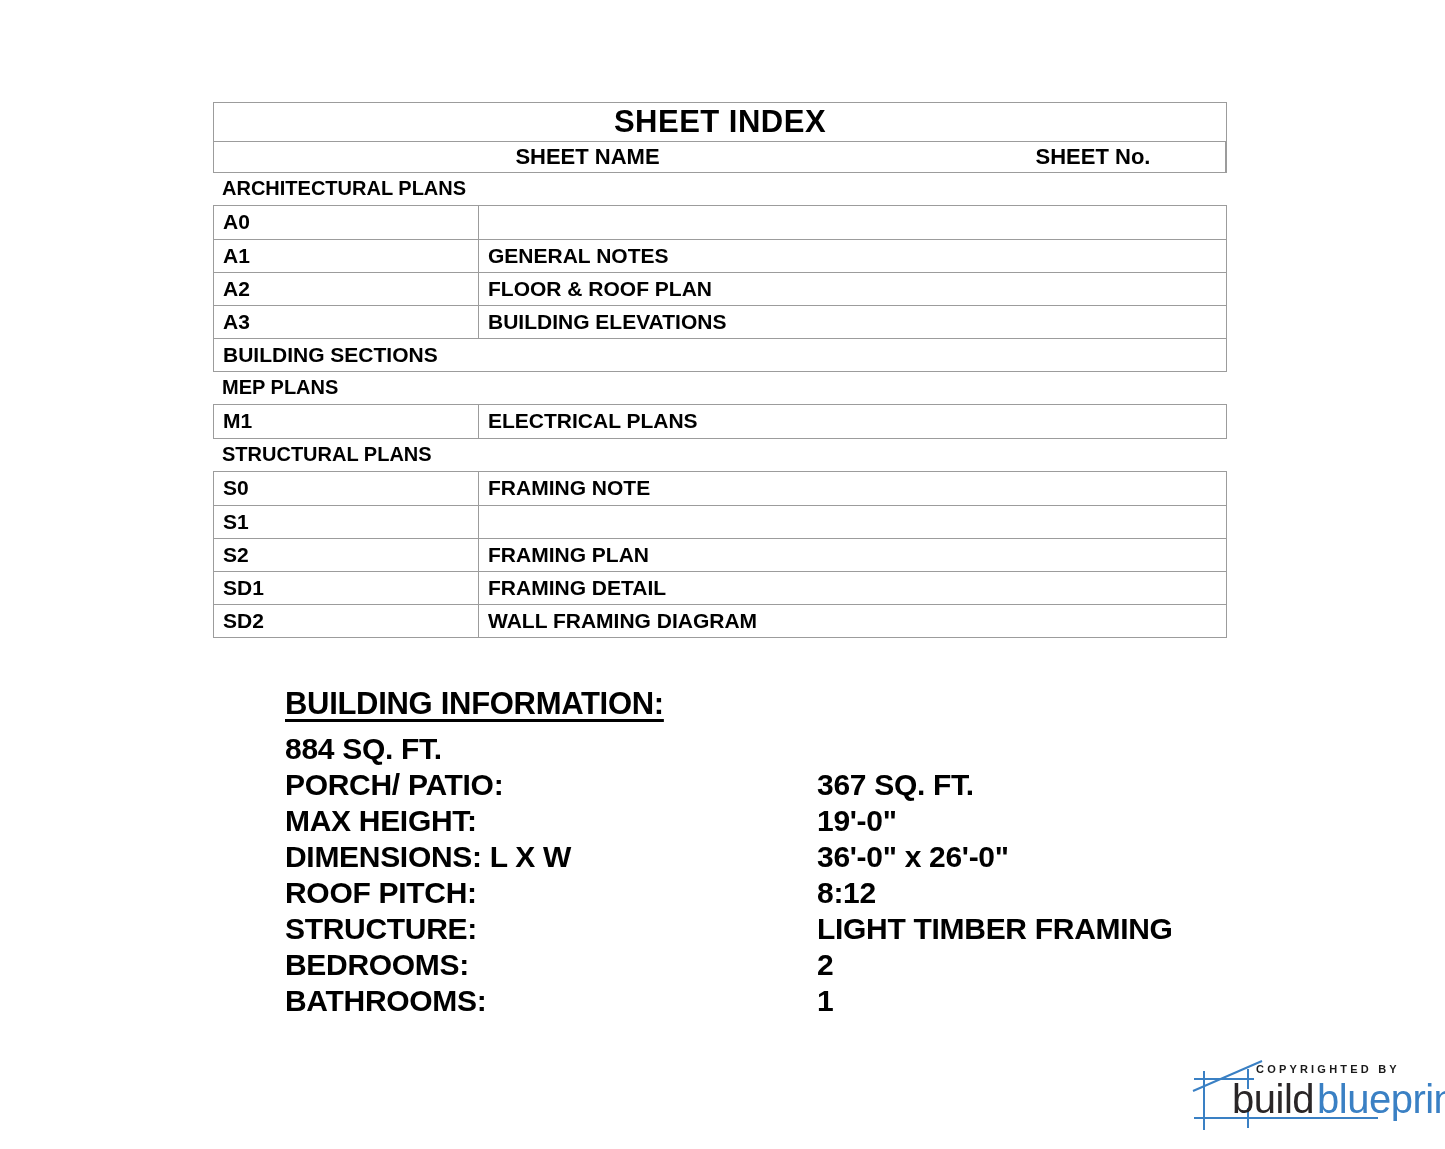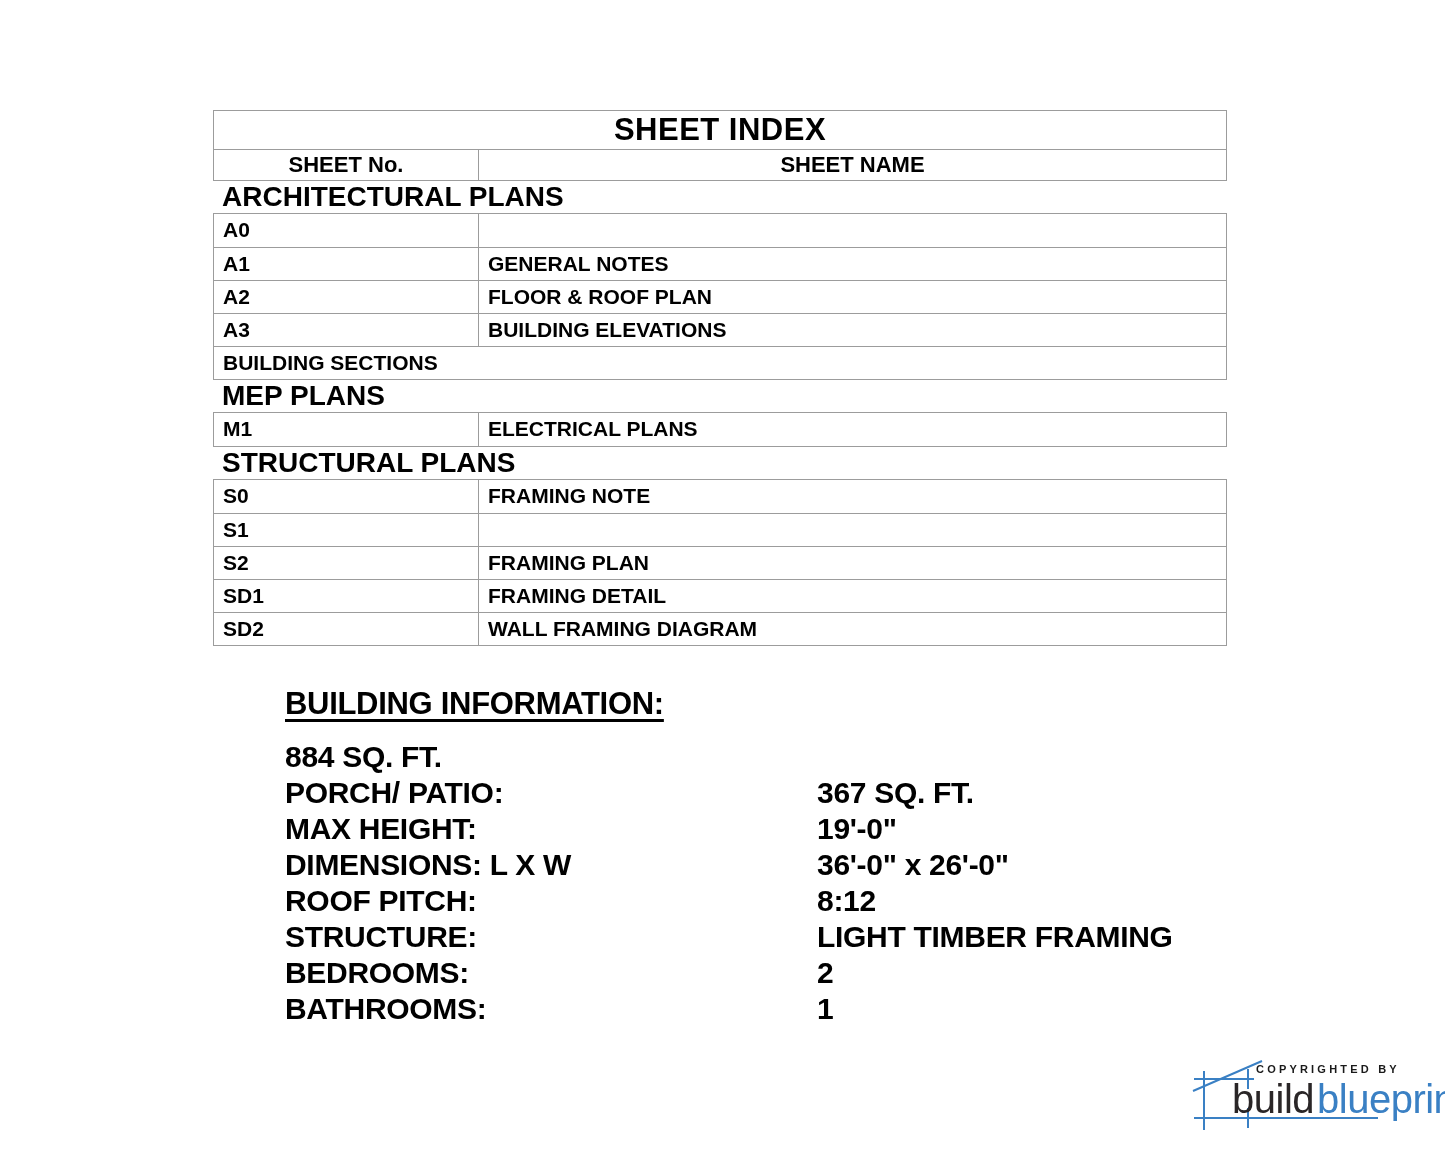--- a/index.html
+++ b/index.html
@@ -1,38 +1,38 @@
 <!DOCTYPE html>
 <html><head>
 <meta charset="utf-8">
 <style>
   * { margin:0; padding:0; box-sizing:border-box; }
   html,body { background:#ffffff; }
   body {
     width:1445px; height:1149px; position:relative; overflow:hidden;
     font-family:"Liberation Sans", sans-serif; color:#000;
   }
-  .sheet-table { position:absolute; left:213px; top:110px; width:1014px; }
+  .sheet-table { position:absolute; left:213px; top:102px; width:1014px; }
   .box { border:1.5px solid #9c9c9c; background:#fff; }
   .title-row { height:40px; display:flex; align-items:center; justify-content:center; }
   .table-title { font-size:31px; font-weight:bold; letter-spacing:0.5px; }
   .header-row { margin-top:-1.5px; display:flex; height:32px; }
   .cell { display:flex; align-items:center; padding:0 9px; font-size:21px; font-weight:bold; overflow:hidden; white-space:nowrap; }
   .cell.no { width:265px; flex:none; border-right:1.5px solid #9c9c9c; }
   .cell.name { flex:1; }
   .cell.hdr { justify-content:center; font-size:22px; }
-  .section-heading { height:32px; display:flex; align-items:center; padding-left:9px; font-size:28px; font-weight:bold; }
+  .section-heading { height:32px; display:flex; align-items:center; padding-left:9px; font-size:20px; font-weight:bold; }
   .trow { display:flex; height:33px;text-align:center; }
   .trow + .trow { border-top:1.5px solid #9c9c9c; }
 
   .building-info { position:absolute; left:285px; top:686px; width:960px; }
   .bi-title {
     display:inline-block; font-size:31px; font-weight:bold; letter-spacing:-0.3px;
     text-decoration:underline; text-decoration-thickness:3px; text-underline-offset:5px;
-    margin-bottom:17px;
+    margin-bottom:9px;
   }
   .bi-row { display:flex; align-items:center; height:36px; }
   .bi-label { width:532px; flex:none; font-size:30px; font-weight:bold; letter-spacing:-0.3px; white-space:nowrap; }
   .bi-value { font-size:30px; font-weight:bold; letter-spacing:-0.3px; white-space:nowrap; }
 
   .logo { position:absolute; left:1192px; top:1058px; width:248px; height:80px; }
   .logo svg { position:absolute; left:0; top:0; }
   .copyright {
     position:absolute; left:64px; top:5px; font-size:11px; font-weight:bold;
     letter-spacing:3.2px; color:#1a1a1a; white-space:nowrap;
@@ -44,22 +44,22 @@
 </head>
 <body>
 
 <div class="page">
 
   <div class="sheet-table">
     <div class="box title-row">
       <div class="table-title">SHEET INDEX</div>
     </div>
     <div class="box header-row">
+      <div class="cell name hdr">SHEET NAME</div>
       <div class="cell no hdr">SHEET No.</div>
-      <div class="cell name hdr">SHEET NAME</div>
     </div>
 
     <div class="section-heading">ARCHITECTURAL PLANS</div>
     <div class="box group">
       <div class="trow">
         <div class="cell no">A0</div>
       </div>
       <div class="trow">
         <div class="cell no">A1</div>
         <div class="cell name">GENERAL NOTES</div>

